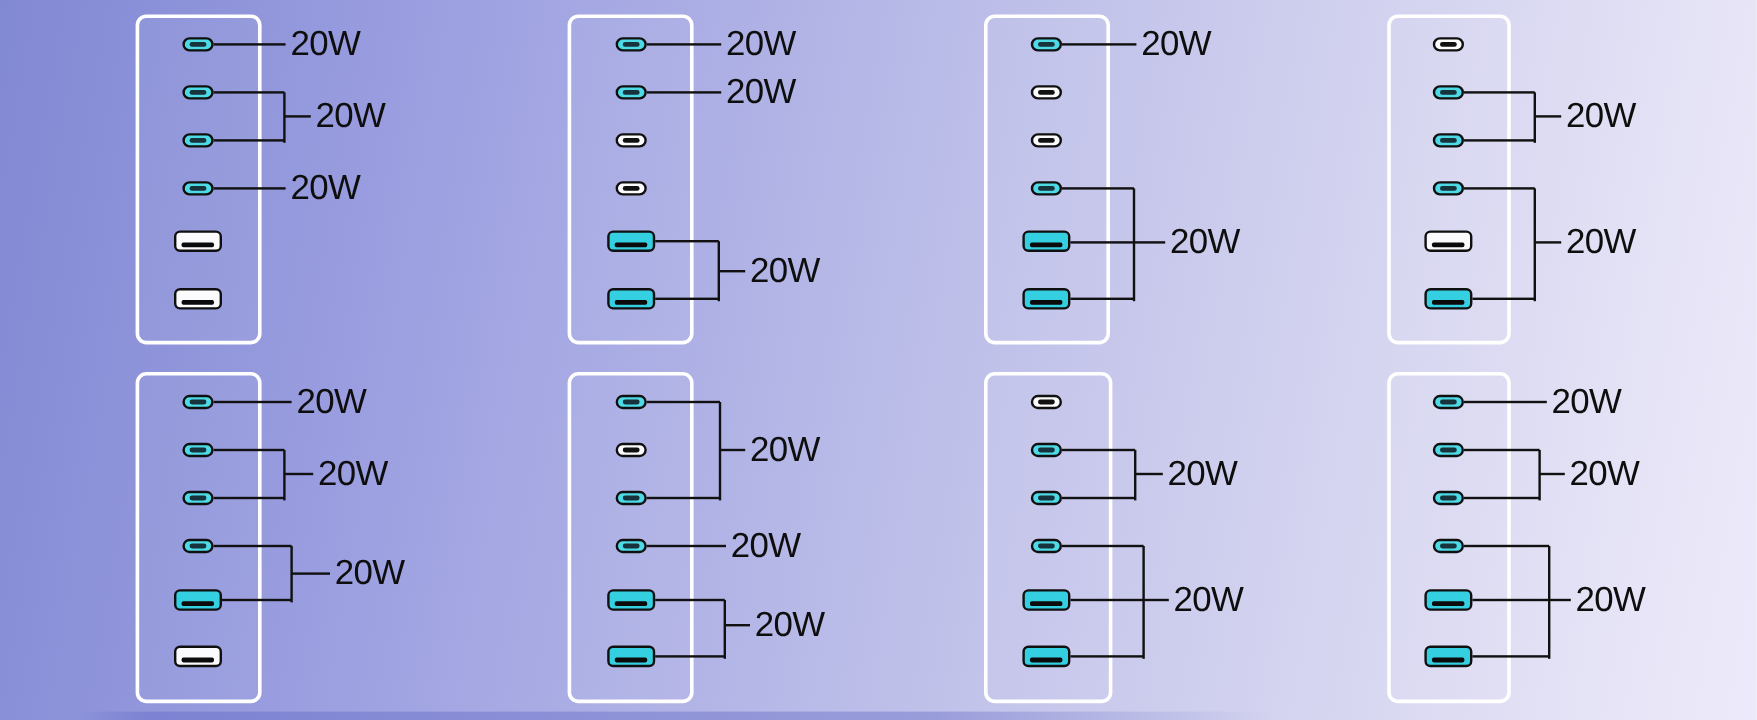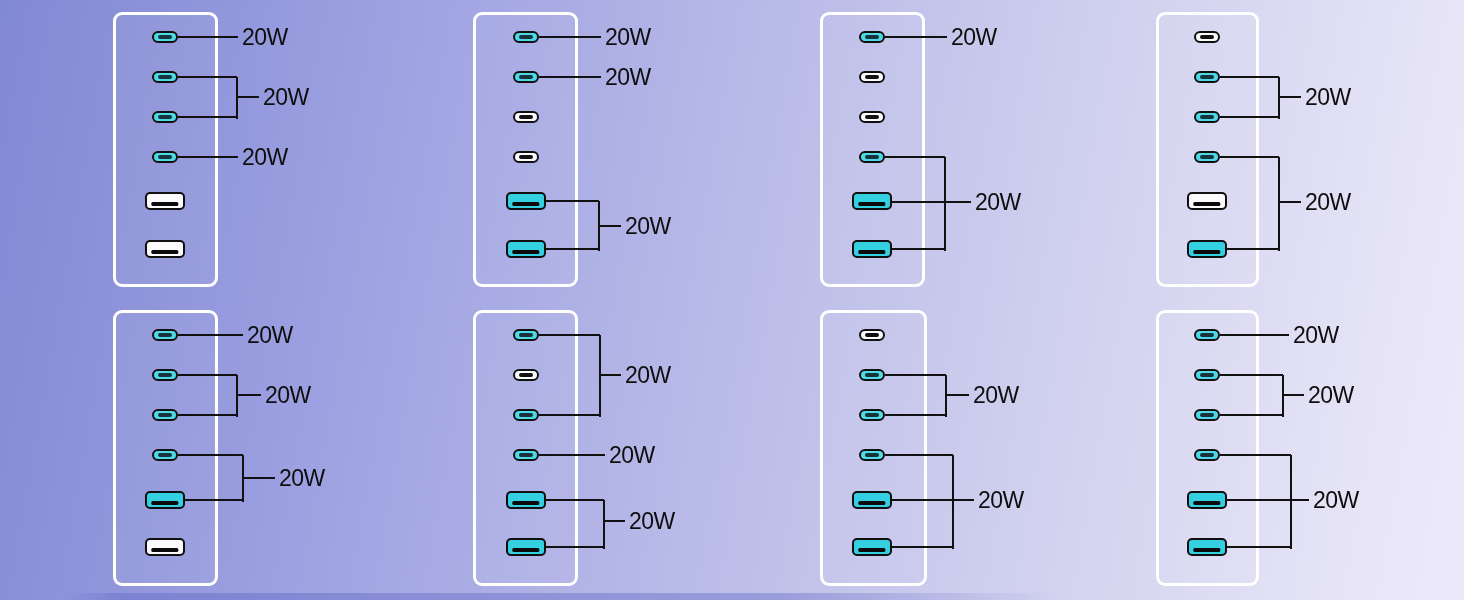--- a/index.html
+++ b/index.html
@@ -19,21 +19,21 @@
   }
   .port{position:absolute;box-sizing:border-box;}
   .port.usbc{border-radius:7px;}
   .port.usba{border-radius:5px;}
   .slot{position:absolute;}
   .usbc .slot{left:50%;top:50%;transform:translate(-50%,-50%);width:14px;height:4px;border-radius:2px;}
   .usba .slot{left:50%;transform:translateX(-50%);top:56%;width:76%;height:4.5px;border-radius:1.5px;}
   .line{position:absolute;}
   .power-label{
     position:absolute;height:32px;line-height:32px;
-    font-size:23px;font-weight:400;letter-spacing:-0.5px;white-space:nowrap;
+    font-size:29px;font-weight:400;letter-spacing:-0.5px;white-space:nowrap;
   }
   .bottom-strip{
     position:absolute;bottom:0;height:7px;left:62px;width:1000px;
     background:linear-gradient(90deg,rgba(95,102,195,0) 0%,rgba(95,102,195,0.42) 6%,rgba(95,102,195,0.40) 72%,rgba(95,102,195,0) 100%);
   }
 </style>
 </head>
 <body>
 
 <div id="stage">

